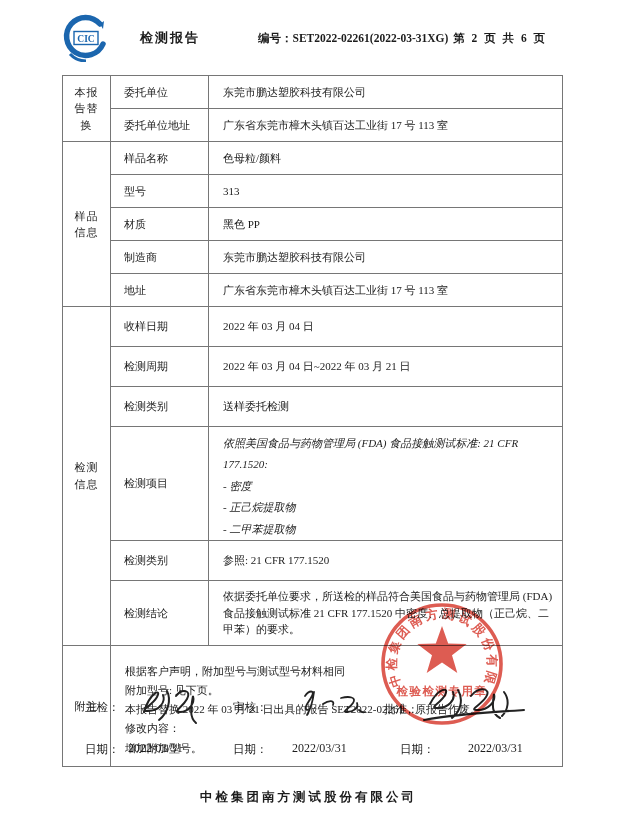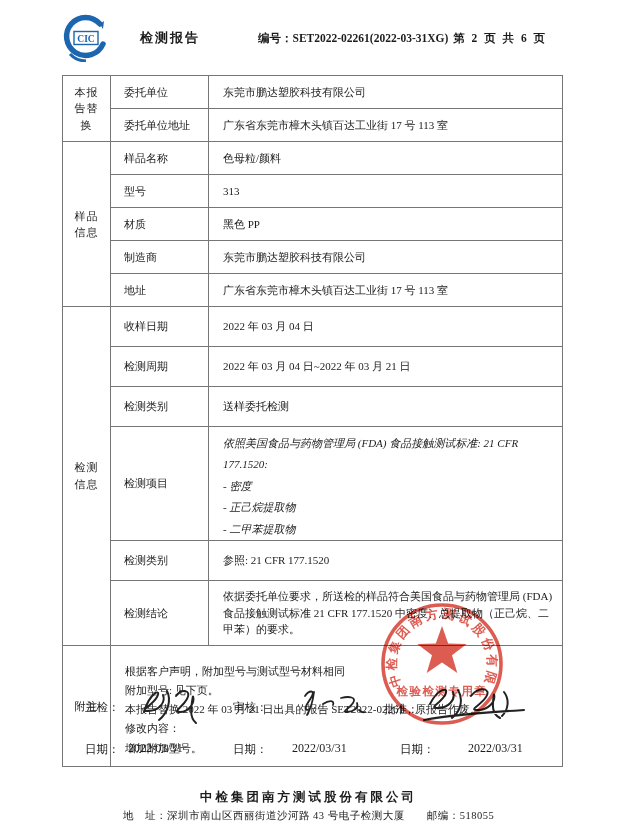--- a/index.html
+++ b/index.html
@@ -207,16 +207,15 @@
     <circle cx="64" cy="64" r="59" fill="none" stroke="#d9453a" stroke-width="3.6"></circle>
     <text font-size="12.5" font-weight="bold" fill="#d9453a" font-family="Liberation Sans, DejaVu Sans, sans-serif" letter-spacing="3.2">
       <textPath href="#stamp-arc" startOffset="1%">中检集团南方测试股份有限公司</textPath>
     </text>
     <polygon points="64,26 70.2,43.5 88.7,44 74,55.2 79.3,73 64,62.5 48.7,73 54,55.2 39.3,44 57.8,43.5" fill="#d9453a"></polygon>
     <text x="64" y="95" text-anchor="middle" font-size="11.5" font-weight="bold" fill="#d9453a" font-family="Liberation Sans, DejaVu Sans, sans-serif" letter-spacing="1.5">检验检测专用章</text>
   </svg>
 
   <div class="footer">
     <div class="co">中检集团南方测试股份有限公司</div>
-    <div class="line">地　址：深圳市南山区西丽街道沙河路 43 号电子检测大厦　　邮编：518055</div>
   </div>
 
 </div>
 
 </body></html>

